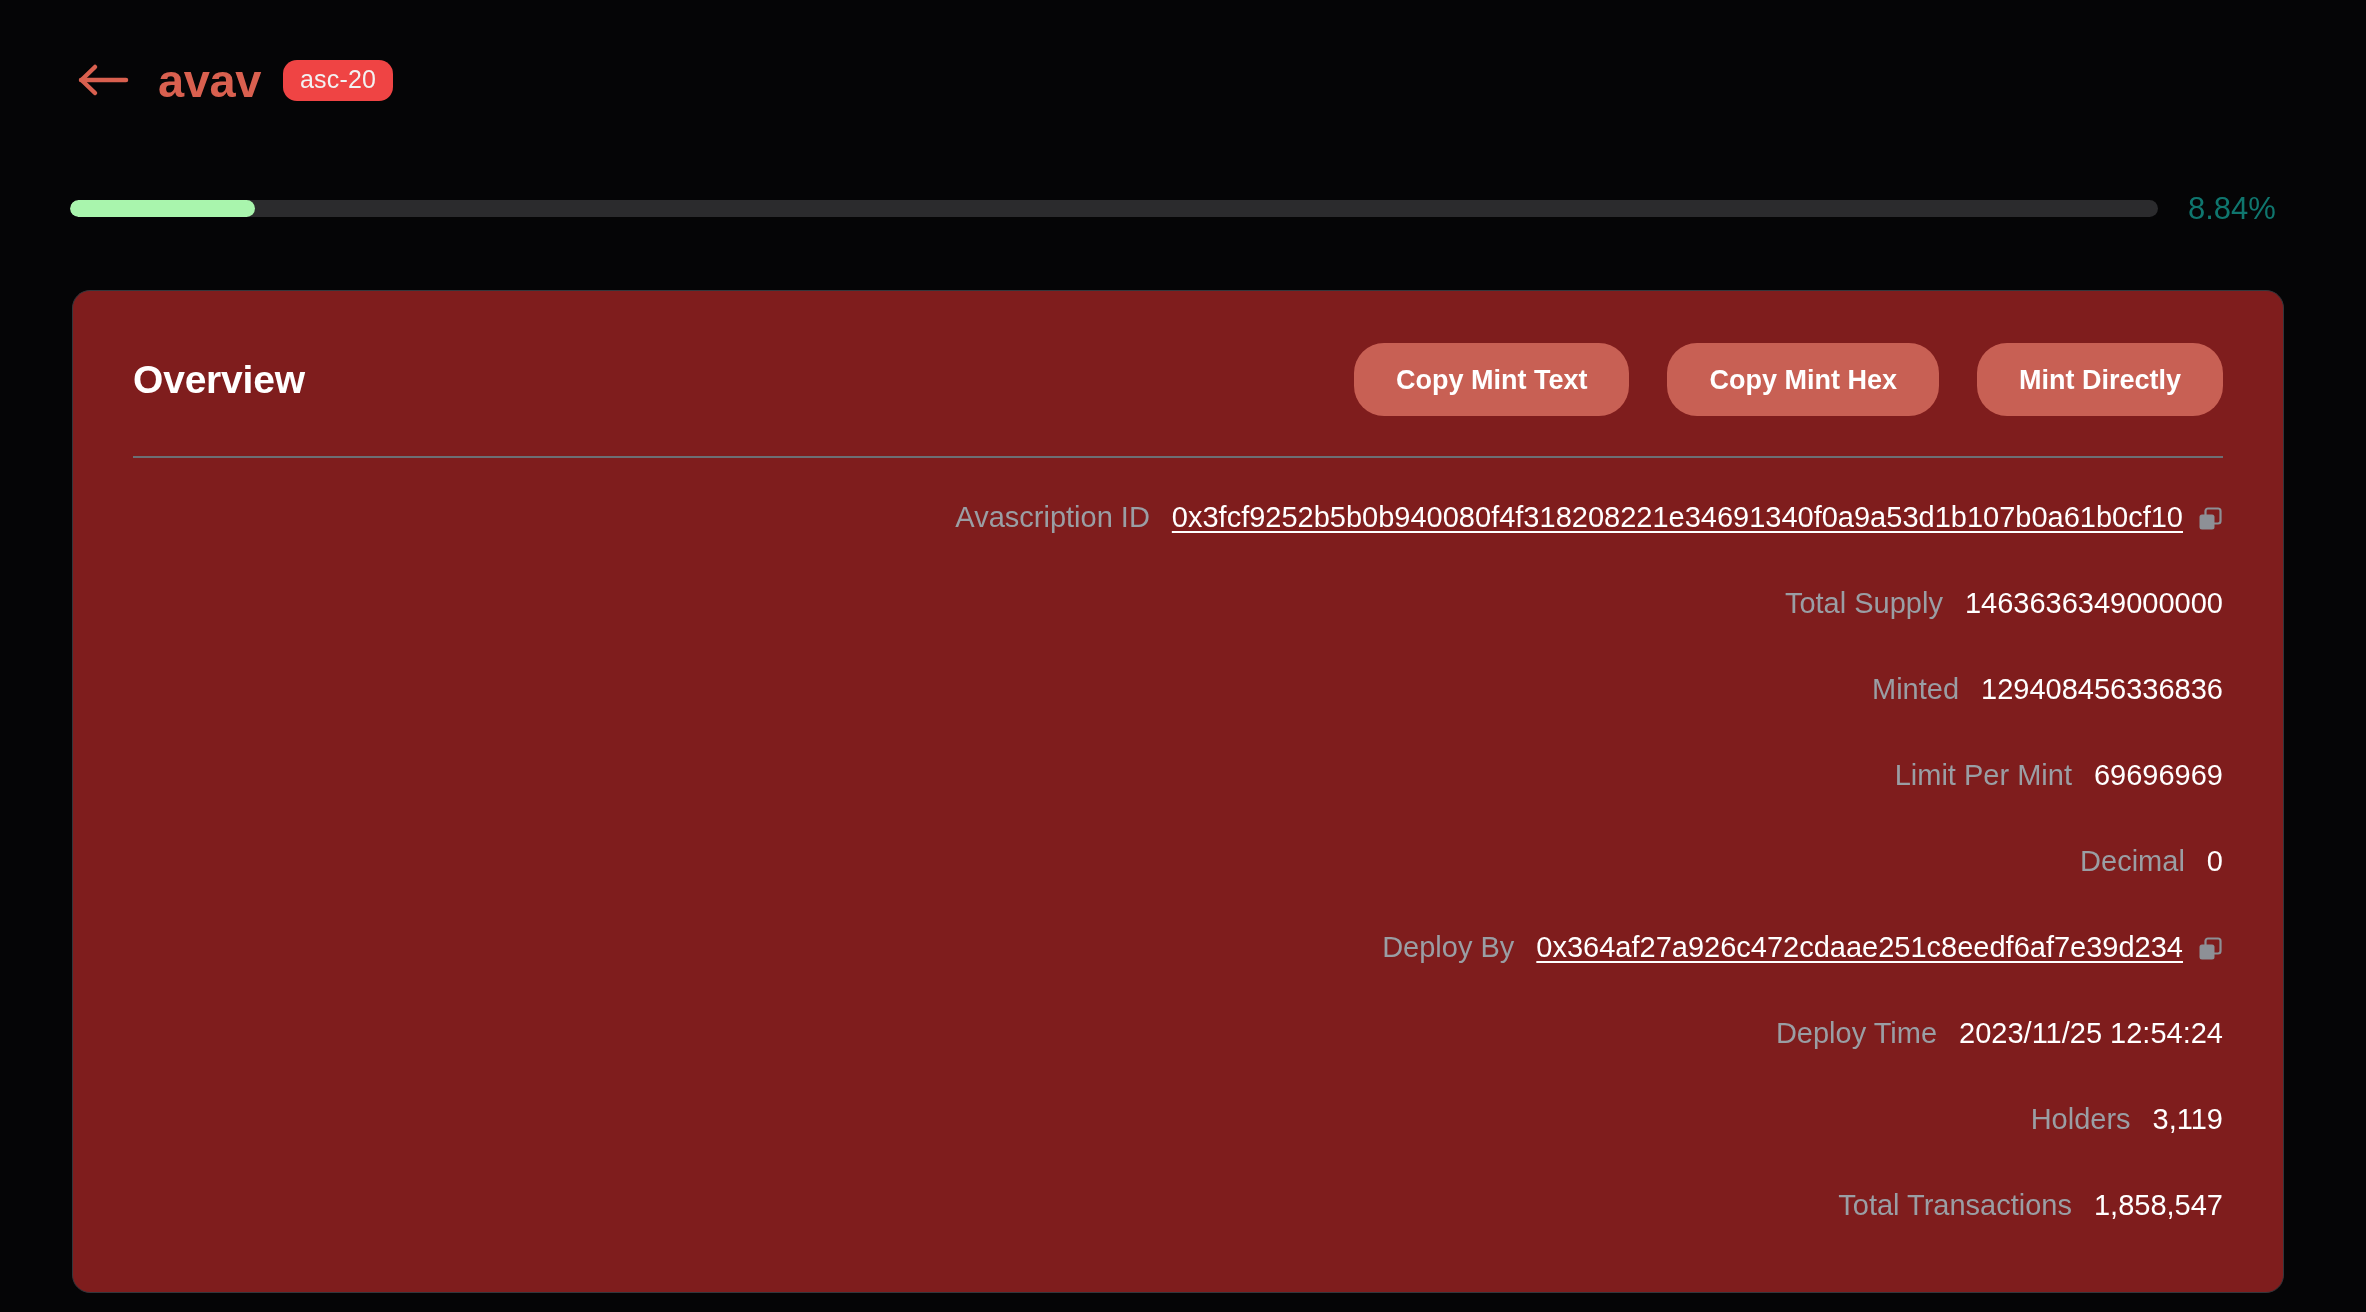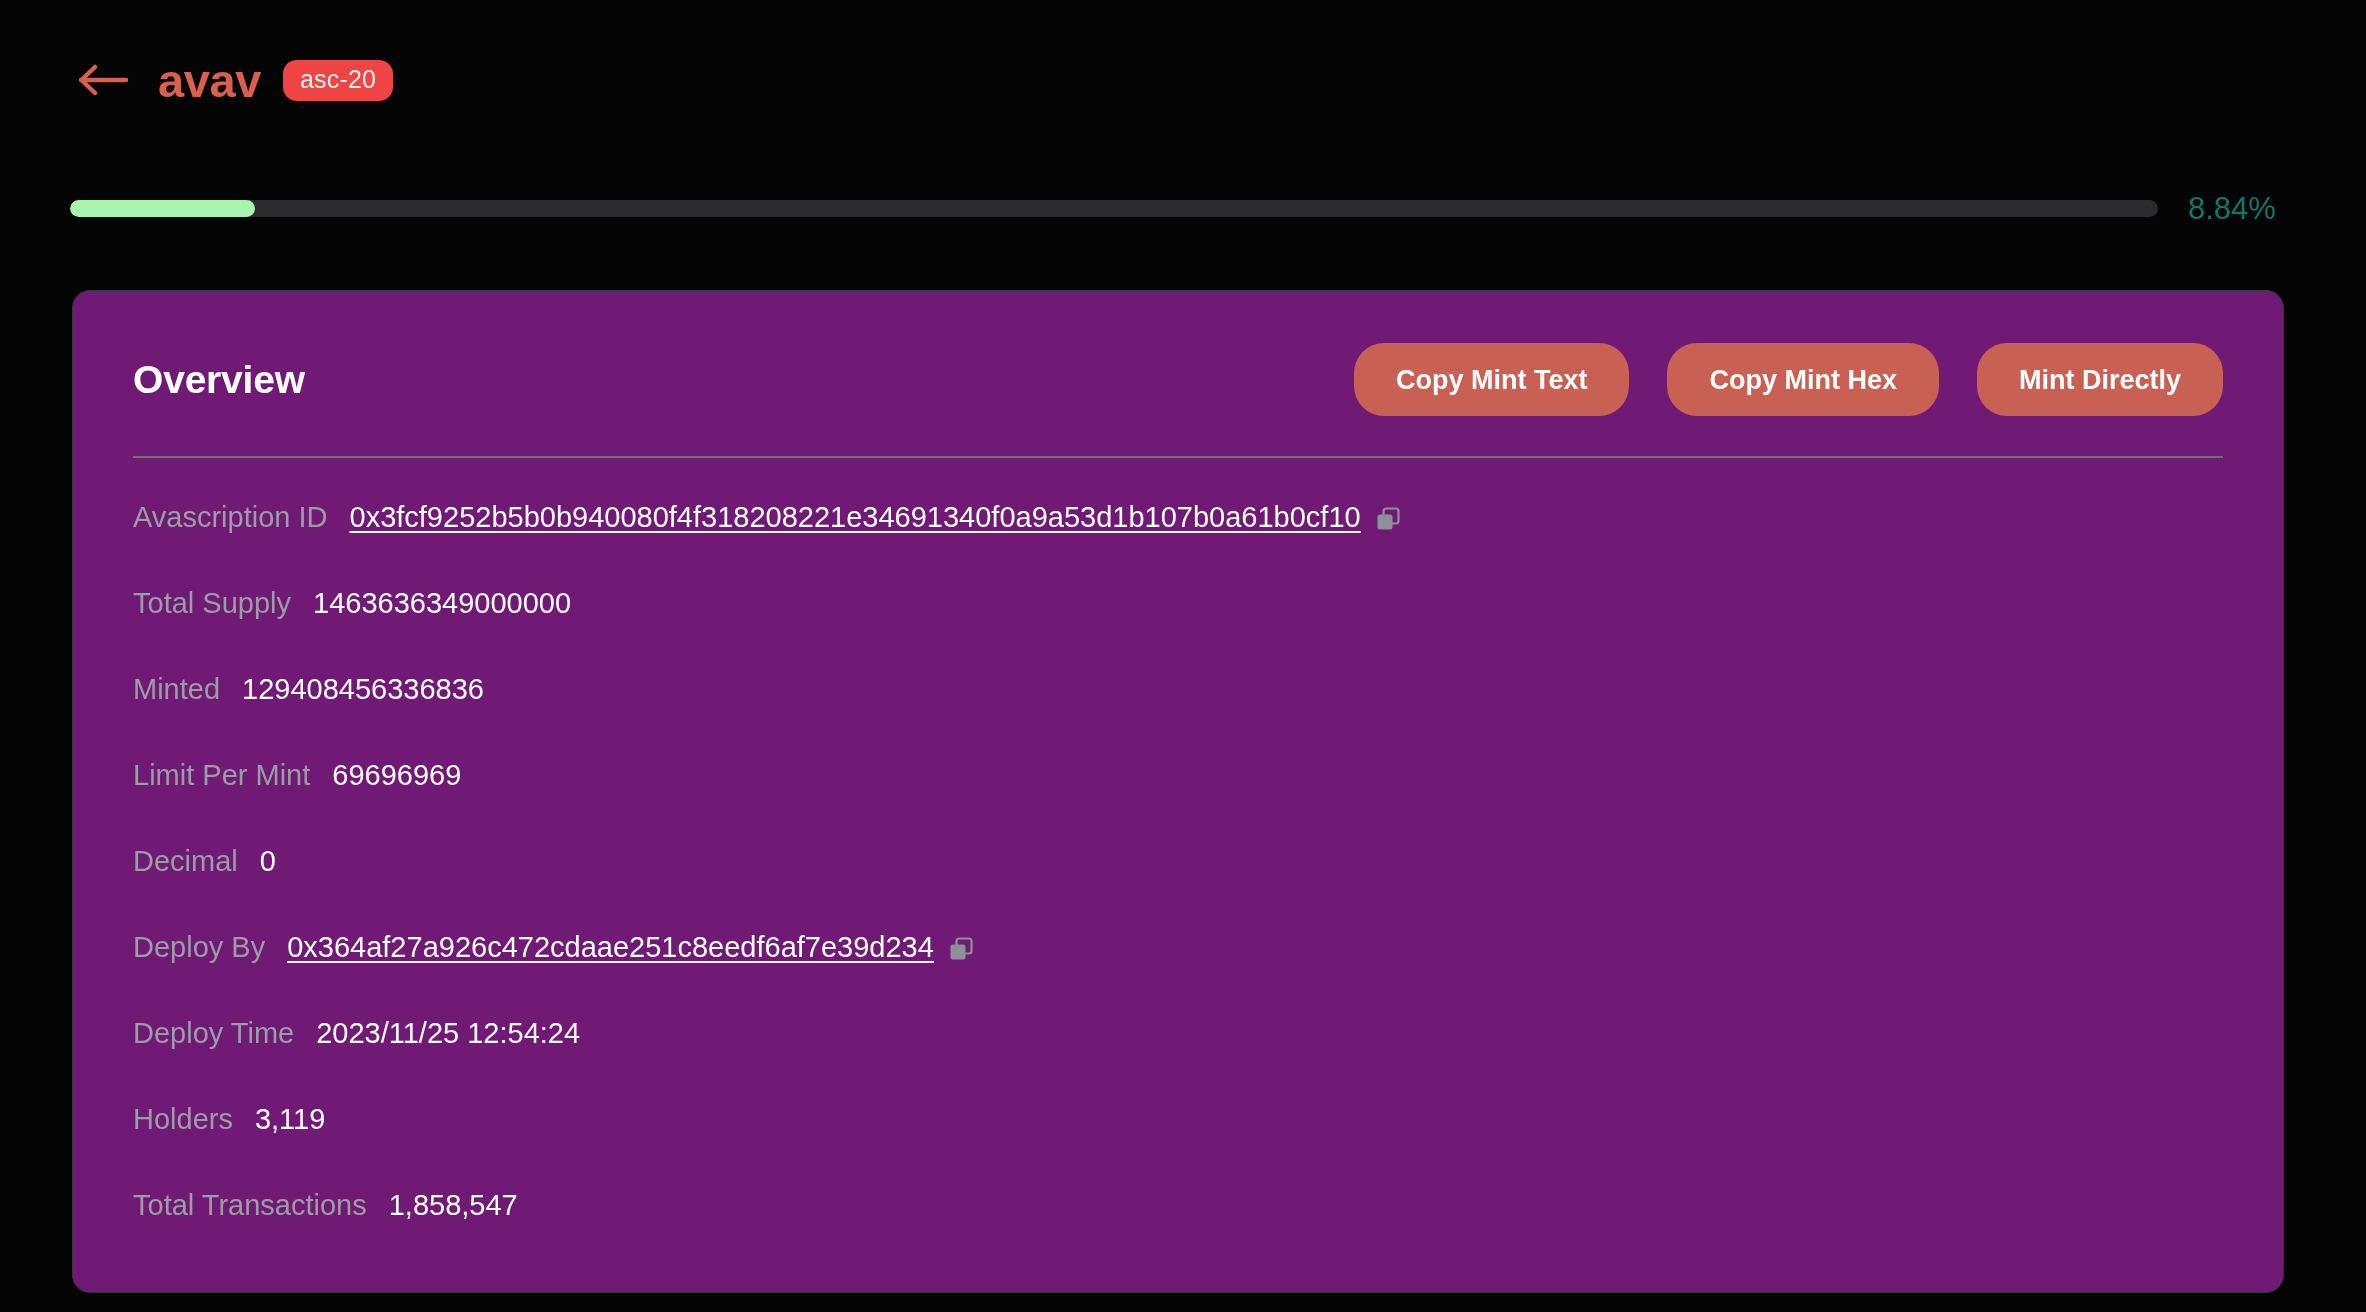--- a/index.html
+++ b/index.html
@@ -102,21 +102,21 @@
     text-align: left;
     line-height: 1;
   }
 
   
   .card {
     position: absolute;
     left: 72px;
     top: 290px;
     width: 2212px;
-    background: #701a75;
+    background: #7f1d1d;
     border: 1px solid #33363b;
     border-radius: 18px;
     padding: 52px 60px 44px 60px;
   }
 
   .card-head {
     display: flex;
     align-items: center;
     justify-content: space-between;
     padding-bottom: 40px;
@@ -154,21 +154,21 @@
     background: #6c6f74;
     width: 100%;
   }
 
   
   .rows { padding-top: 16px; }
 
   .row {
     display: flex;
     align-items: center;
-    justify-content: flex-start;
+    justify-content: flex-end;
     height: 86px;
   }
 
   .row-label {
     color: #9a9ea4;
     font-size: 29px;
     white-space: nowrap;
   }
 
   .row-value {

